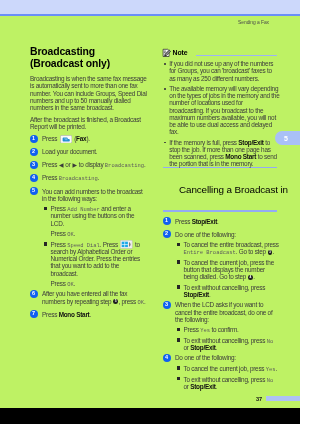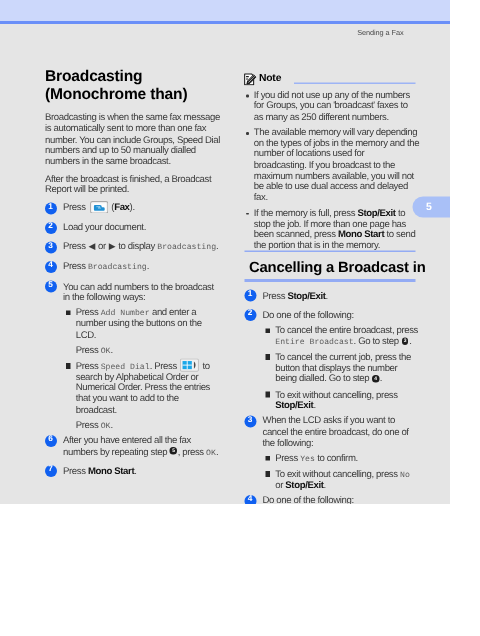--- a/index.html
+++ b/index.html
@@ -1,18 +1,18 @@
 <!DOCTYPE html>
 <html><head>
 <meta charset="utf-8">
 <style>
   html,body{margin:0;padding:0;}
   body{width:300px;height:424px;background:#fff;font-family:"Liberation Sans",sans-serif;
        overflow:hidden;-webkit-font-smoothing:antialiased;}
-  .page{position:relative;width:300px;height:336px;background:#e5e5e5;overflow:hidden;}
+  .page{position:relative;width:300px;height:424px;background:#bef264;overflow:hidden;}
 
   
   .topband{position:absolute;left:0;top:0;width:300px;height:14px;background:#ccd8fb;}
   .topline{position:absolute;left:0;top:14px;width:300px;height:1.6px;background:#6a8ff8;}
   .runhead{position:absolute;right:31px;top:20.2px;font-size:4.9px;color:#4a4a4a;
            line-height:6px;white-space:nowrap;letter-spacing:-0.05px;}
   .tab5{position:absolute;right:0;top:131px;width:25px;height:14px;background:#a9c0f7;
         border-radius:7px 0 0 7px;color:#fff;font-size:7px;font-weight:bold;
         display:flex;align-items:center;justify-content:center;padding-right:3px;
         box-sizing:border-box;}
@@ -20,21 +20,21 @@
   .footbar{position:absolute;left:266px;top:395.5px;width:34px;height:5.5px;background:#aec2f6;}
   .blackband{position:absolute;left:0;top:408px;width:300px;height:16px;background:#000;}
 
   
   .colL{position:absolute;left:30px;top:46.3px;width:117px;}
   .colR{position:absolute;left:163px;top:44.5px;width:114px;}
 
   
   h1.title{font-size:10.4px;font-weight:bold;line-height:11.9px;margin:0;color:#000;
            letter-spacing:-0.12px;}
-  h2.sect{font-size:9.9px;font-weight:bold;line-height:11.3px;margin:3px;color:#000;
+  h2.sect{font-size:9.9px;font-weight:normal;line-height:11.3px;margin:16px;color:#000;
           letter-spacing:-0.12px;}
   .body{font-size:6.4px;line-height:7.22px;margin:0;color:#3b3b3b;letter-spacing:-0.25px;}
   .gap{height:5.0px;}
   .mono{font-family:"Liberation Mono",monospace;font-size:5.45px;letter-spacing:0px;
         color:#5c5c5c;line-height:1;}
   b{font-weight:bold;color:#111;}
 
   
   .step{position:relative;padding-left:12px;margin-top:5.8px;}
   .sub + .step,.sq + .step{margin-top:3.1px;}
@@ -92,21 +92,21 @@
   <div class="topline"></div>
   <div class="runhead">Sending a Fax</div>
   <div class="tab5">5</div>
   <div class="pagenum">37</div>
   <div class="footbar"></div>
   <div class="blackband"></div>
 
   <div class="colL">
     <h1 class="title" id="L-title">
         <span class="nbr">Broadcasting</span>
-        <span class="nbr">(Monochrome than)</span>
+        <span class="nbr">(Broadcast only)</span>
       </h1>
     <div class="gap"></div>
     <div class="body" id="L-intro1">
         <span class="nbr">Broadcasting is when the same fax message</span>
         <span class="nbr">is automatically sent to more than one fax</span>
         <span class="nbr">number. You can include Groups, Speed Dial</span>
         <span class="nbr">numbers and up to 50 manually dialled</span>
         <span class="nbr">numbers in the same broadcast.</span>
       </div>
     <div class="gap"></div>

